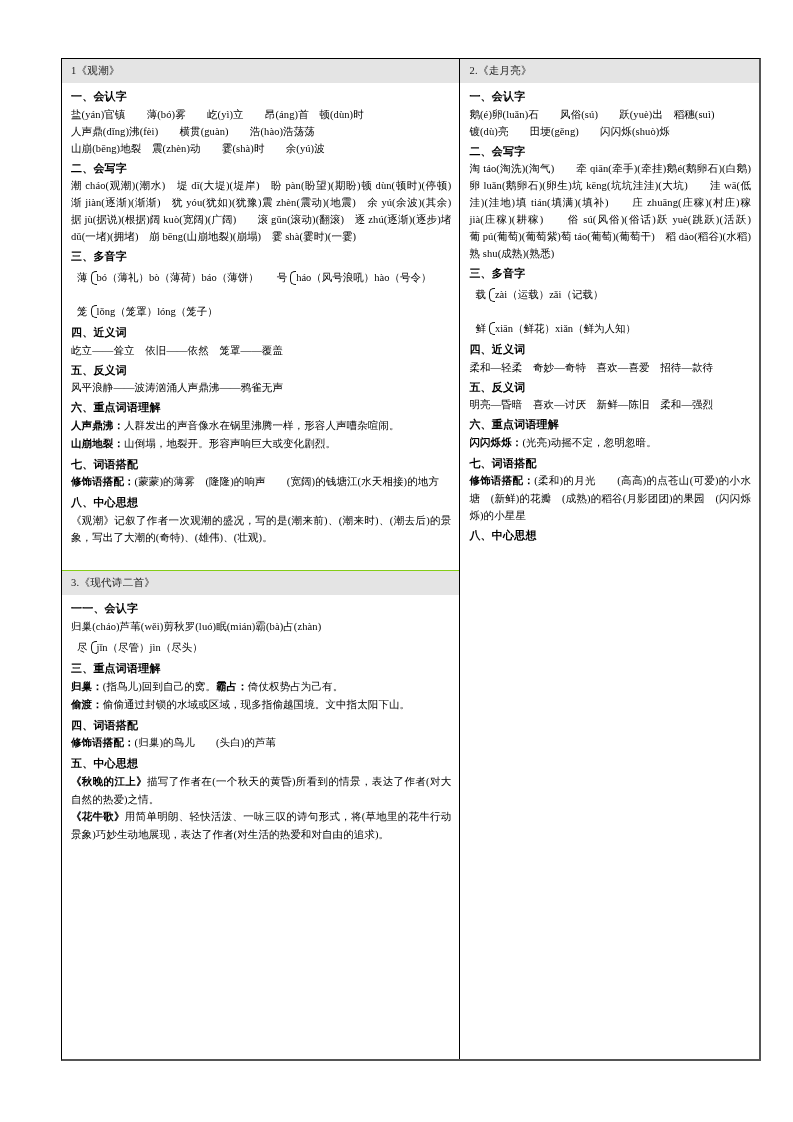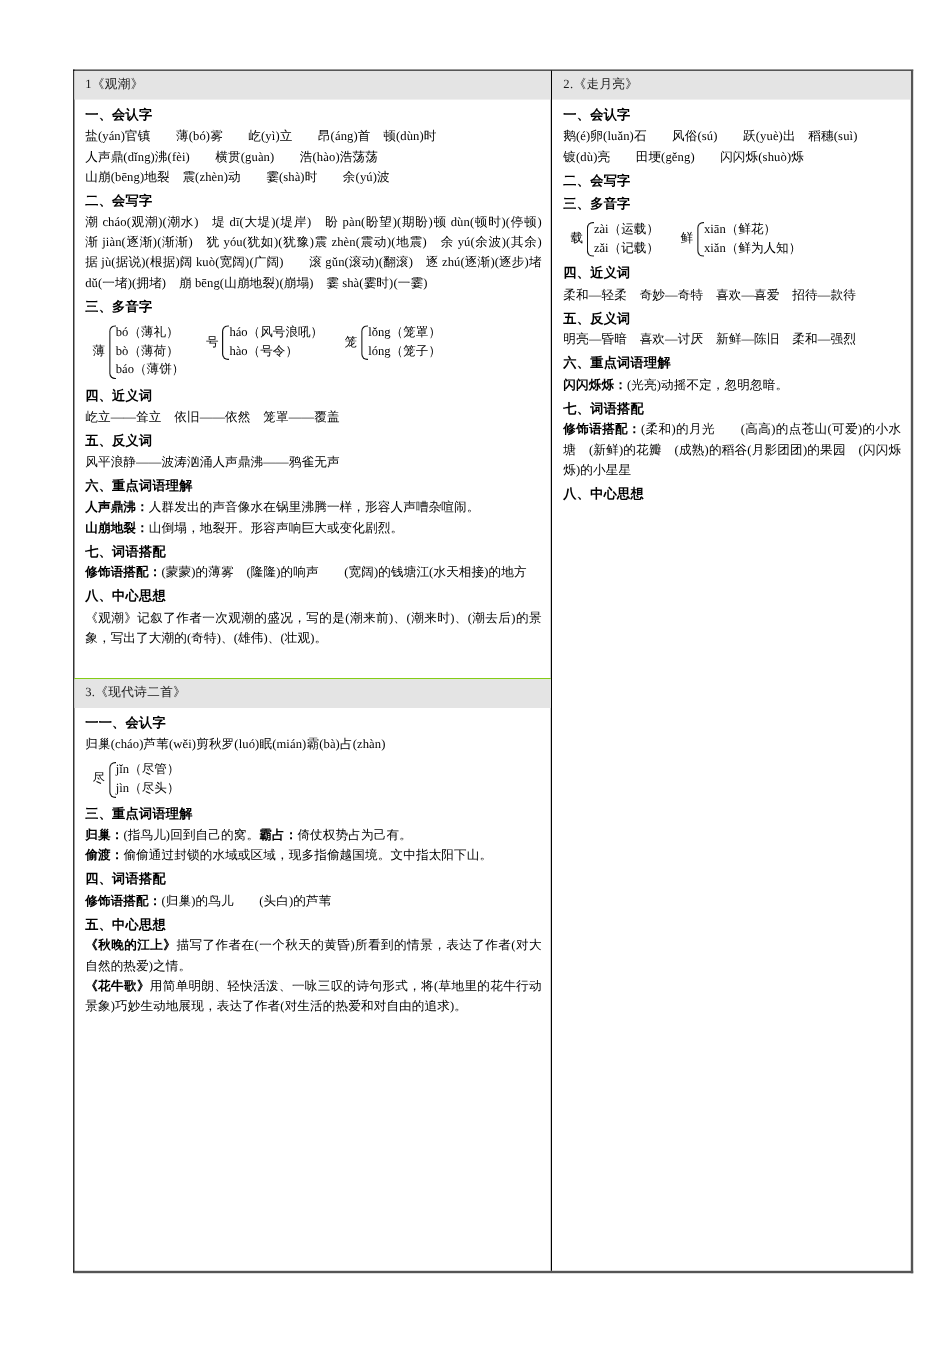--- a/index.html
+++ b/index.html
@@ -77,21 +77,21 @@
     line-height: 1.62;
     letter-spacing: 0.1px;
     text-align: justify;
     text-justify: inter-character;
   }
   p.line.ind {
     text-indent: 0;
   }
   .lead {
     font-weight: bold;
-    font-family: Liberation Serif, serif;
+    font-family: Liberation Mono, monospace;
   }
   
   .poly-row {
     display: flex;
     flex-wrap: wrap;
     align-items: flex-start;
     gap: 18px;
     margin: 3px 0 2px 4px;
     padding: 2px 0 2px 2px;
   }
@@ -116,21 +116,21 @@
     content: "";
     position: absolute;
     left: 2px; top: 1px; bottom: 1px;
     width: 5px;
     border: 1px solid #111;
     border-right: none;
     border-radius: 5px 0 0 5px;
   }
   .poly-items {
     display: flex;
-    flex-direction: column;
+    flex-direction: row;
     justify-content: center;
   }
   .poly-item {
     white-space: nowrap;
     font-size: 10.5px;
     line-height: 1.5;
   }
 </style>
 </head>
 <body>
@@ -250,20 +250,21 @@
     <div class="col col-right">
       <div class="block">
         <div class="block-title">2.《走月亮》</div>
         <div class="block-body">
 
           <h4 class="sec">一、会认字</h4>
           <p class="line">鹅(é)卵(luǎn)石　　风俗(sú)　　跃(yuè)出　稻穗(suì)</p>
           <p class="line">镀(dù)亮　　田埂(gěng)　　闪闪烁(shuò)烁</p>
 
           <h4 class="sec">二、会写字</h4>
+          <p class="line">淘 táo(淘洗)(淘气)　　牵 qiān(牵手)(牵挂)鹅é(鹅卵石)(白鹅)　　卵 luǎn(鹅卵石)(卵生)坑 kēng(坑坑洼洼)(大坑)　　洼 wā(低洼)(洼地)填 tián(填满)(填补)　　庄 zhuāng(庄稼)(村庄)稼 jià(庄稼)(耕稼)　　俗 sú(风俗)(俗话)跃 yuè(跳跃)(活跃)　　葡 pú(葡萄)(葡萄紫)萄 táo(葡萄)(葡萄干)　稻 dào(稻谷)(水稻)熟 shu(成熟)(熟悉)</p>
 
           <h4 class="sec">三、多音字</h4>
           <div class="poly-row">
             <div class="poly">
               <span class="poly-head">载</span>
               <span class="brace"></span>
               <span class="poly-items">
                 <span class="poly-item">zài（运载）</span>
                 <span class="poly-item">zǎi（记载）</span>
               </span>

